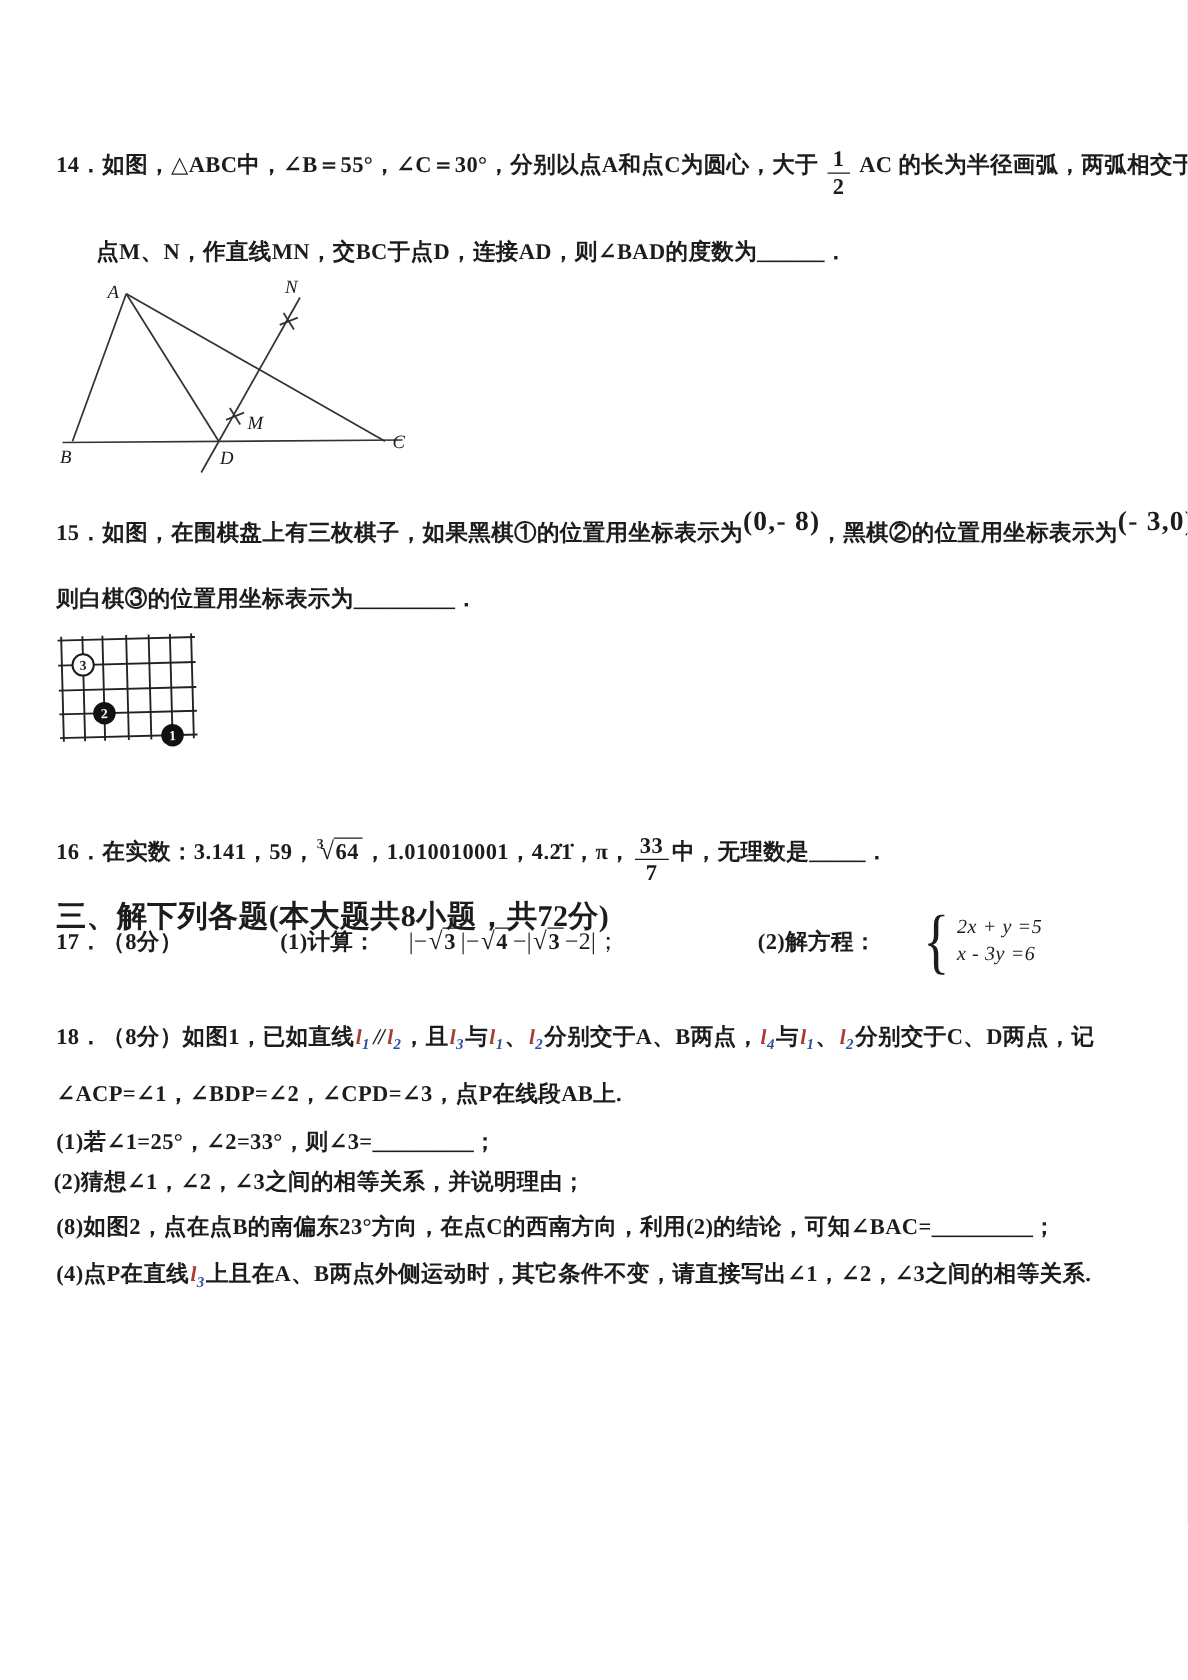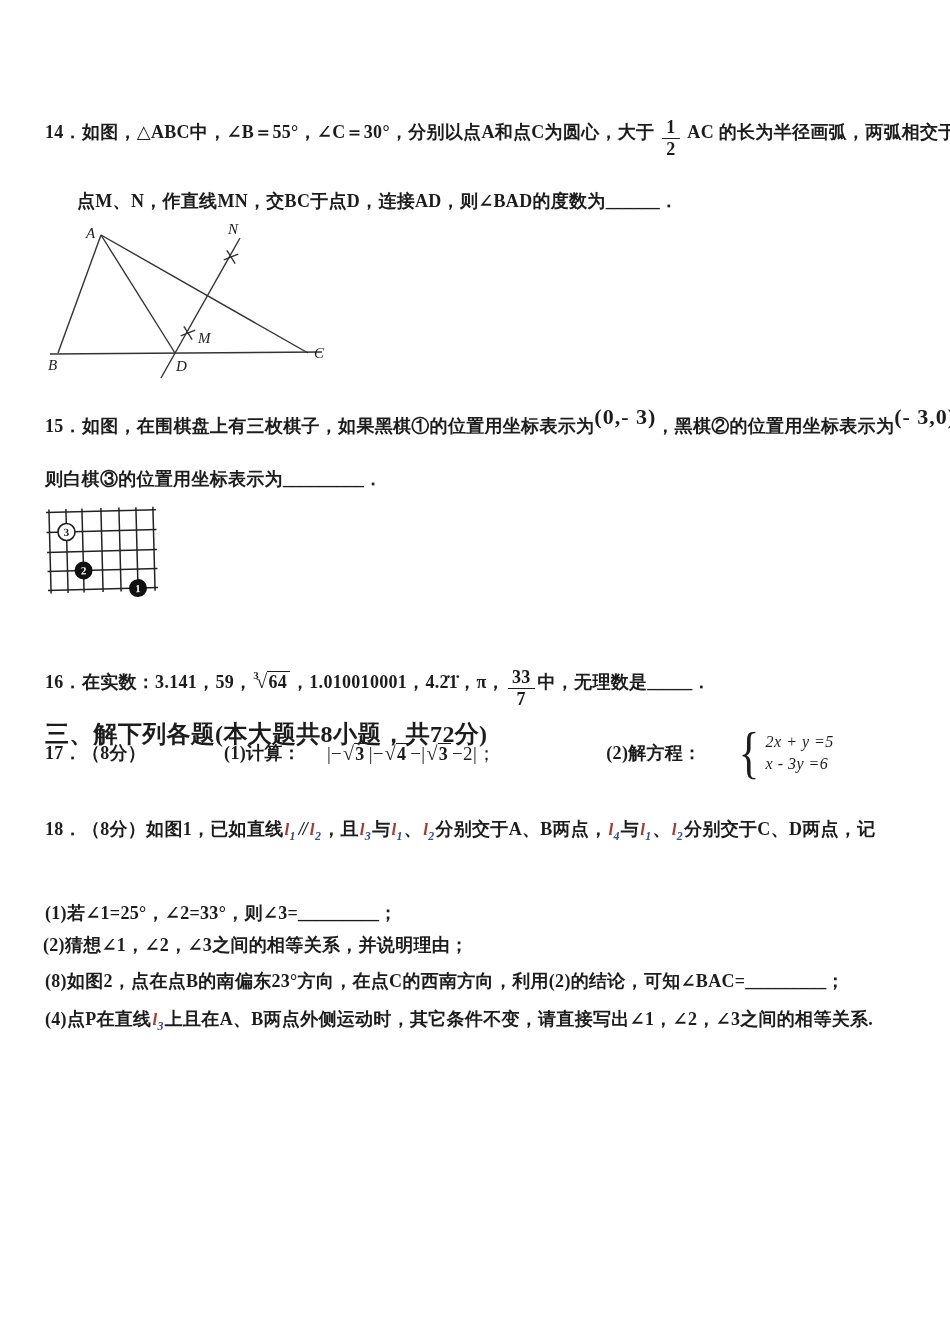--- a/index.html
+++ b/index.html
@@ -75,21 +75,21 @@
     </g>
     <text class="figlabel" x="48" y="20">A</text>
     <text class="figlabel" x="10" y="152">B</text>
     <text class="figlabel" x="276" y="140">C</text>
     <text class="figlabel" x="138" y="153">D</text>
     <text class="figlabel" x="160" y="125">M</text>
     <text class="figlabel" x="190" y="16">N</text>
   </svg>
 
   <div class="line" style="top:412px; left:45px;">
-    <span>15．如图，在围棋盘上有三枚棋子，如果黑棋①的位置用坐标表示为</span><span class="coord">(0,- 3)</span><span>，黑棋②的位置用坐标表示为</span><span class="coord">(- 3,0)</span>
+    <span>15．如图，在围棋盘上有三枚棋子，如果黑棋①的位置用坐标表示为</span><span class="coord">(0,- 8)</span><span>，黑棋②的位置用坐标表示为</span><span class="coord">(- 3,0)</span>
   </div>
 
   <div class="line" style="top:466px; left:45px;">
     <span>则白棋③的位置用坐标表示为</span><span class="blank">_________．</span>
   </div>
 
   <svg style="position:absolute; top:504px; left:44px;" width="128" height="102" viewBox="0 0 128 102">
     <g transform="rotate(-1.5 60 46)">
       <g stroke="#222" stroke-width="1.5">
         <line x1="6" y1="4" x2="6" y2="88"></line>
@@ -138,20 +138,23 @@
     <span class="sys">
       <span class="brace">{</span>
       <span class="eqs"><span>2x + y =5</span><br><span>x - 3y =6</span></span>
     </span>
   </div>
 
   <div class="line" style="top:816px; left:45px;">
     <span>18．（8分）如图1，已如直线</span><span class="ell"><span class="l">l</span><sub>1</sub></span><span class="par">//</span><span class="ell"><span class="l">l</span><sub>2</sub></span><span>，且</span><span class="ell"><span class="l">l</span><sub>3</sub></span><span>与</span><span class="ell"><span class="l">l</span><sub>1</sub></span><span>、</span><span class="ell"><span class="l">l</span><sub>2</sub></span><span>分别交于A、B两点，</span><span class="ell"><span class="l">l</span><sub>4</sub></span><span>与</span><span class="ell"><span class="l">l</span><sub>1</sub></span><span>、</span><span class="ell"><span class="l">l</span><sub>2</sub></span><span>分别交于C、D两点，记</span>
   </div>
 
+  <div class="line" style="top:862px; left:45px;">
+    <span>∠ACP=∠1，∠BDP=∠2，∠CPD=∠3，点P在线段AB上.</span>
+  </div>
 
   <div class="line" style="top:900px; left:45px;">
     <span>(1)若∠1=25°，∠2=33°，则∠3=</span><span class="blank">_________</span><span>；</span>
   </div>
   <div class="line" style="top:932px; left:43px;">
     <span>(2)猜想∠1，∠2，∠3之间的相等关系，并说明理由；</span>
   </div>
   <div class="line" style="top:968px; left:45px;">
     <span>(8)如图2，点在点B的南偏东23°方向，在点C的西南方向，利用(2)的结论，可知∠BAC=</span><span class="blank">_________</span><span>；</span>
   </div>

